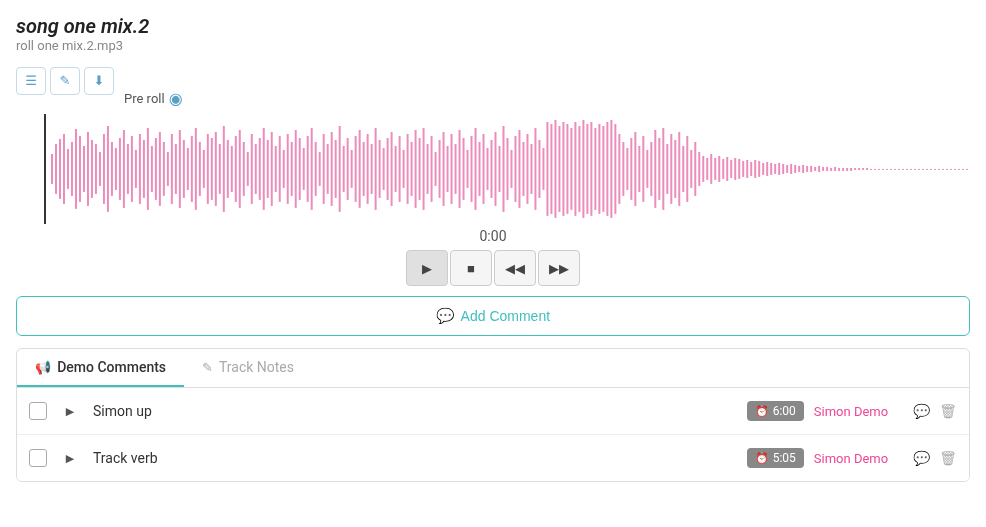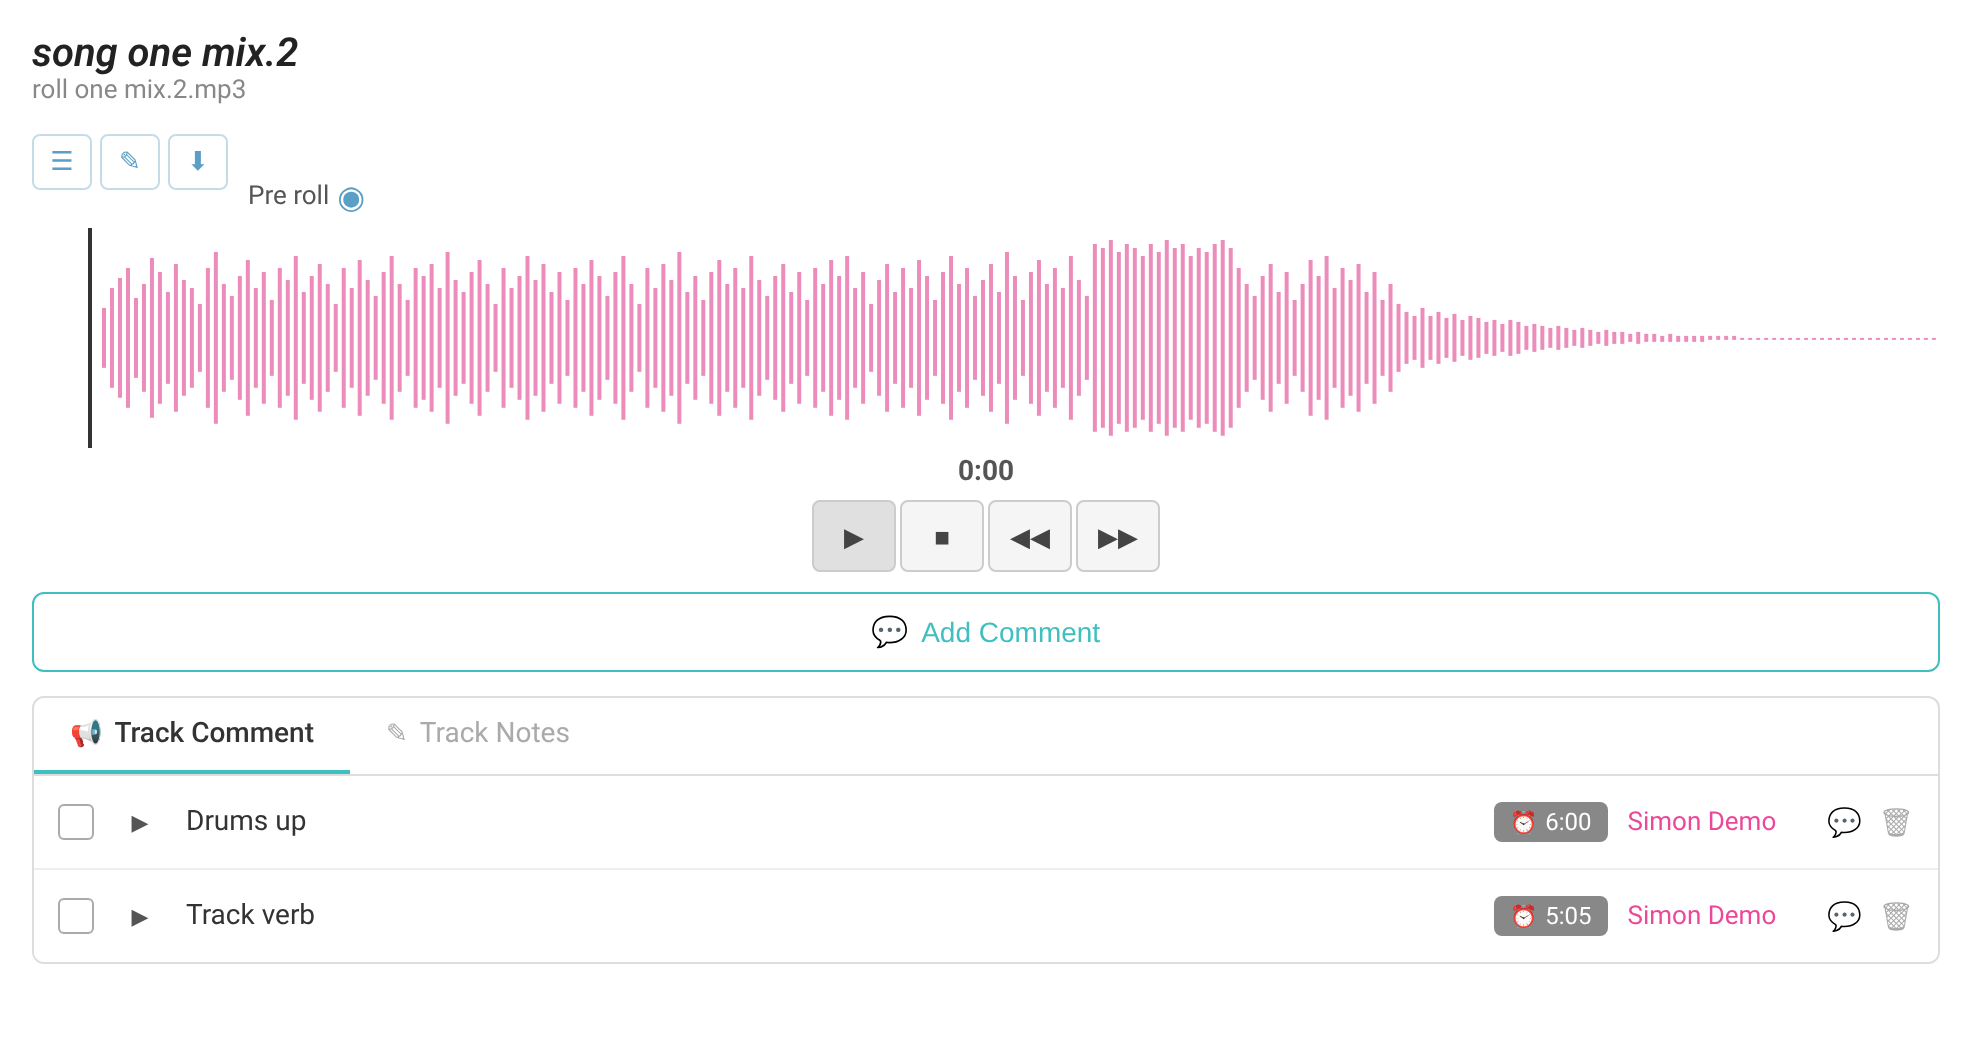--- a/index.html
+++ b/index.html
@@ -98,21 +98,20 @@
       display: flex;
       flex-direction: column;
       align-items: center;
       margin: 4px 0 10px 0;
     }
 
     .time-display {
       font-size: 14px;
       color: #555;
       margin-bottom: 6px;
-      font-weight: bold;
     }
 
     .transport-controls {
       display: flex;
       align-items: center;
       gap: 2px;
     }
 
     .transport-btn {
       width: 42px;
@@ -541,36 +540,36 @@
 
 <button class="add-comment-btn">
   <span style="font-size:15px;">💬</span>
   <span>Add Comment</span>
 </button>
 
 <div class="tabs-section">
   <div class="tabs-header">
     <div class="tab active">
       <span style="font-size:13px;">📢</span>
-      <span>Track Comment</span>
+      <span>Demo Comments</span>
     </div>
     <div class="tab inactive">
       <span style="font-size:13px;">✎</span>
       <span>Track Notes</span>
     </div>
   </div>
 
   <div class="comments-list">
 
     <div class="comment-row">
       <div class="comment-checkbox"></div>
       <button class="comment-play-btn">
         <span>▶</span>
       </button>
-      <span class="comment-text">Drums up</span>
+      <span class="comment-text">Simon up</span>
       <div class="comment-time-badge">
         <span style="font-size:11px;">⏰</span>
         <span>6:00</span>
       </div>
       <span class="comment-author">Simon Demo</span>
       <div class="comment-actions">
         <span class="comment-action-icon">💬</span>
         <span class="comment-action-icon">🗑</span>
       </div>
     </div>

